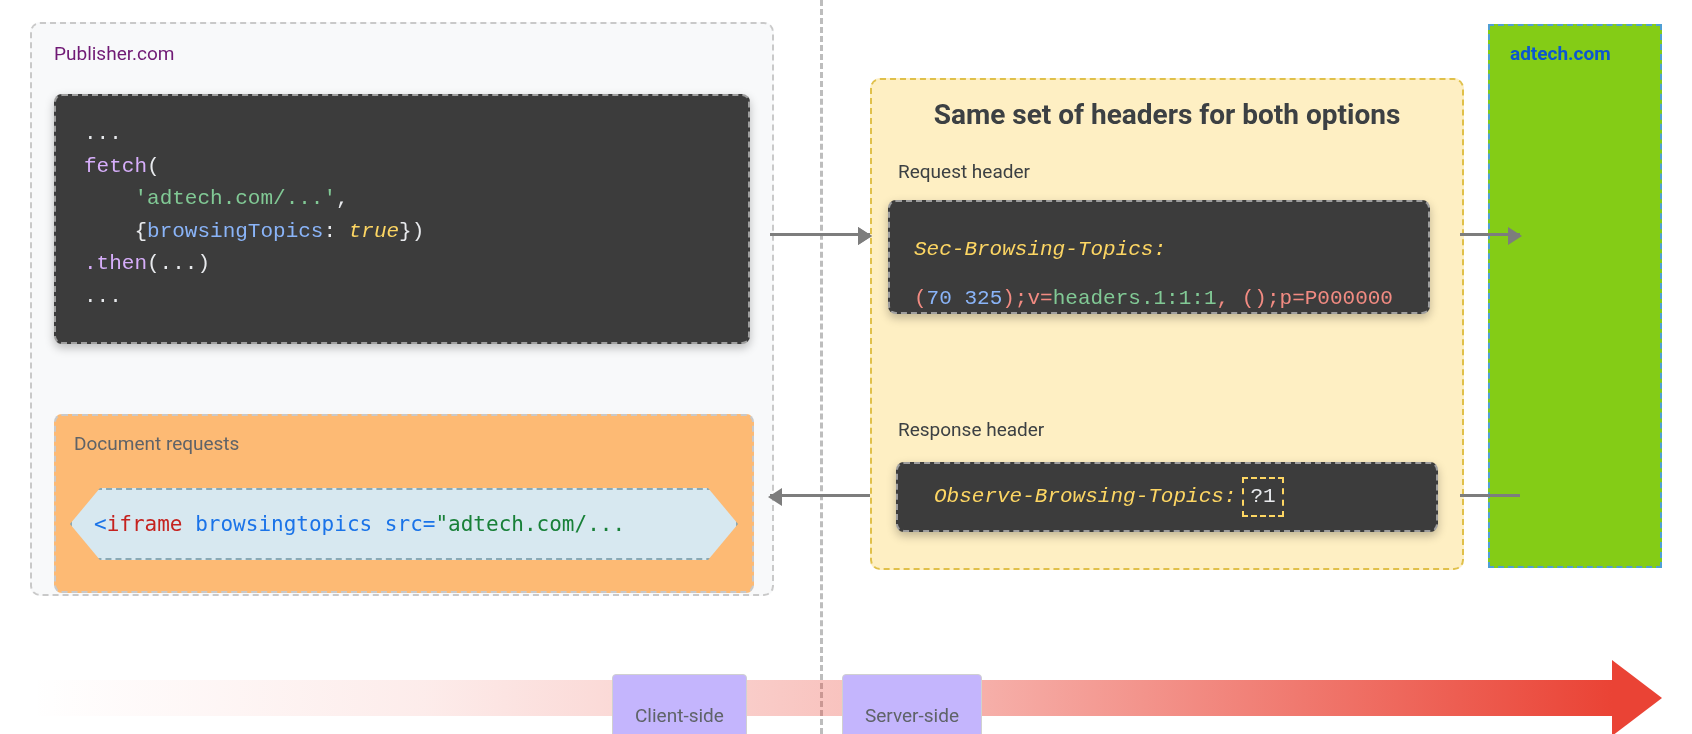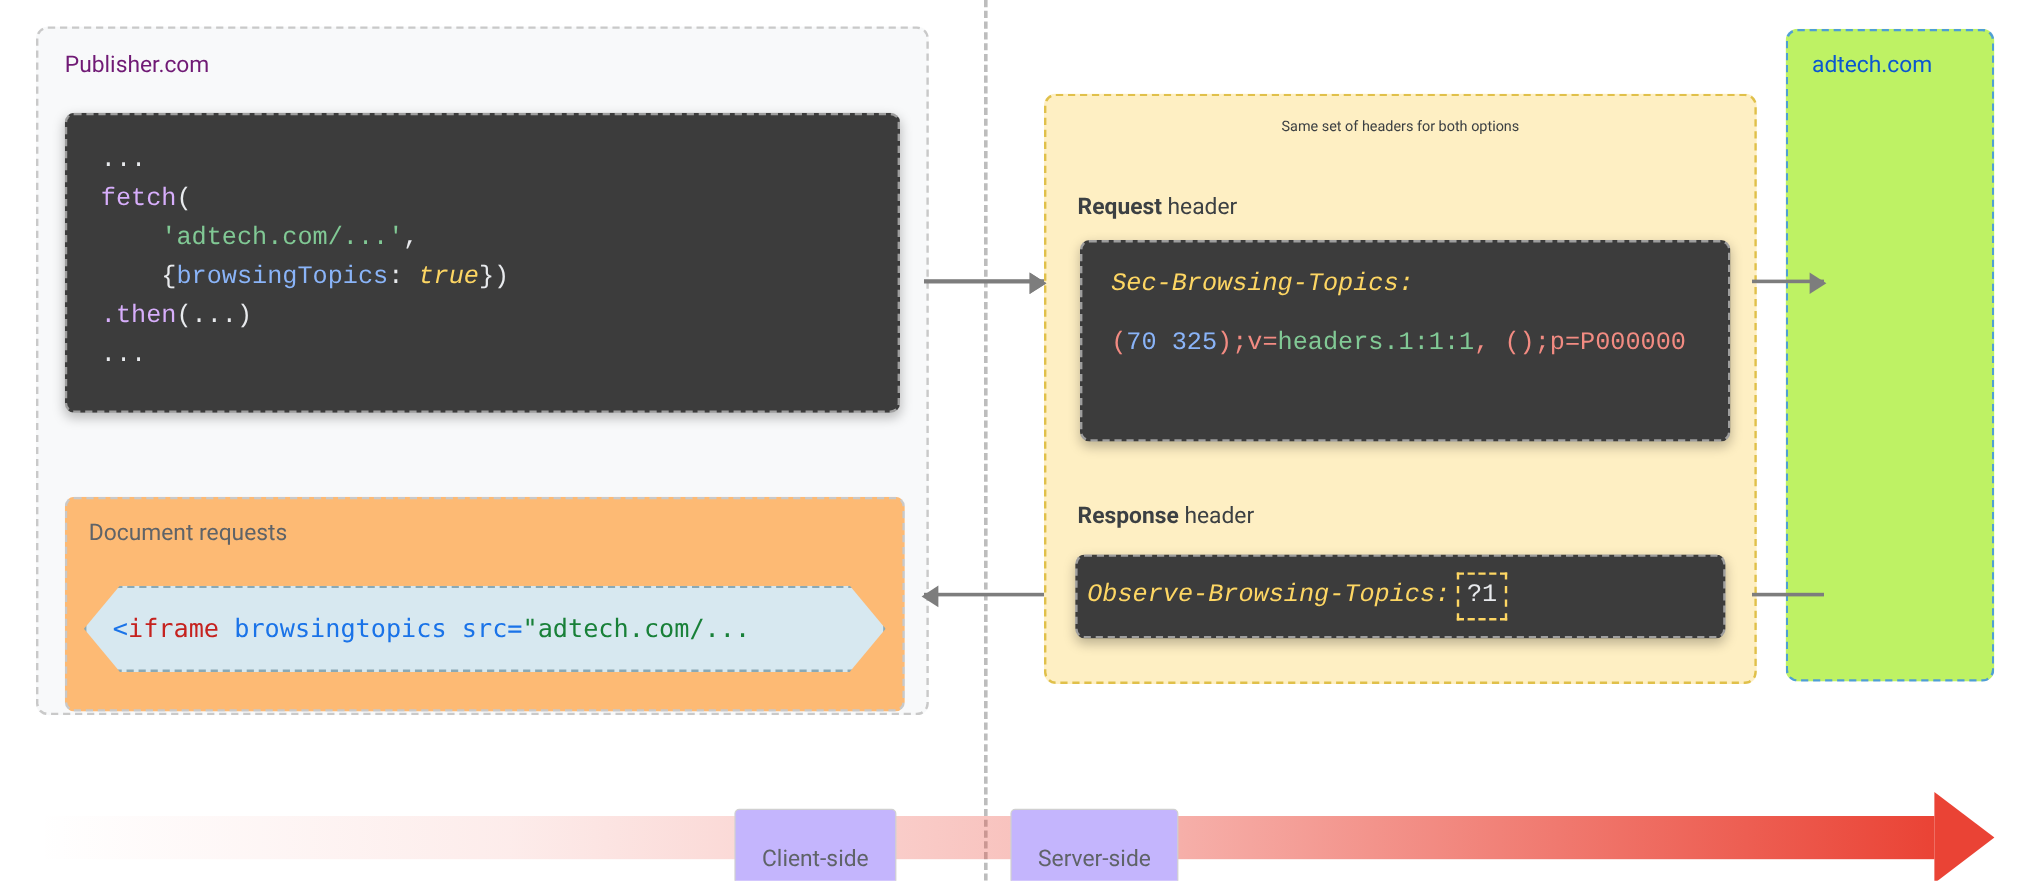--- a/index.html
+++ b/index.html
@@ -126,66 +126,67 @@
     height: 488px;
     background: #feefc3;
     border: 2px dashed #e0c04a;
     border-radius: 10px;
   }
   .headers-title {
     position: absolute;
     top: 18px;
     width: 100%;
     text-align: center;
-    font-size: 12px;
+    font-size: 28px;
     color: #3c4043;
-    font-weight: 400;
+    font-weight: 700;
   }
   .section-label {
     position: absolute;
     font-size: 19px;
     color: #3c4043;
   }
-  .bold { font-weight: 700; }
+  .bold { font-weight: 400; }
 
   .code2 {
-    left: 28px;
+    left: 16px;
     top: 120px;
     width: 542px;
-    height: 168px;
-    padding: 20px 24px;
+    height: 114px;
+    padding: 32px 24px;
   }
   .code3 {
     left: 24px;
     top: 382px;
     width: 542px;
     height: 70px;
-    padding: 18px 8px;
+    padding: 18px 36px;
     display: flex;
     align-items: center;
     font-size: 21px;
   }
   .dbox {
     display: inline-block;
     border: 2px dashed #fdd663;
     padding: 2px 6px;
     margin-left: 6px;
     color: #e8eaed;
   }
 
   
   .adtech {
     position: absolute;
     right: 30px;
     top: 24px;
     width: 170px;
     height: 540px;
-    background: #bef264;
+    background: #84cc16;
     border: 2px dashed #4f9fd4;
-    border-radius: 10px;
+    border-radius: 0;
+    font-weight: bold;
   }
   .adtech-title {
     position: absolute;
     top: 16px;
     left: 20px;
     font-size: 19px;
     color: #0b57d0;
   }
 
   

